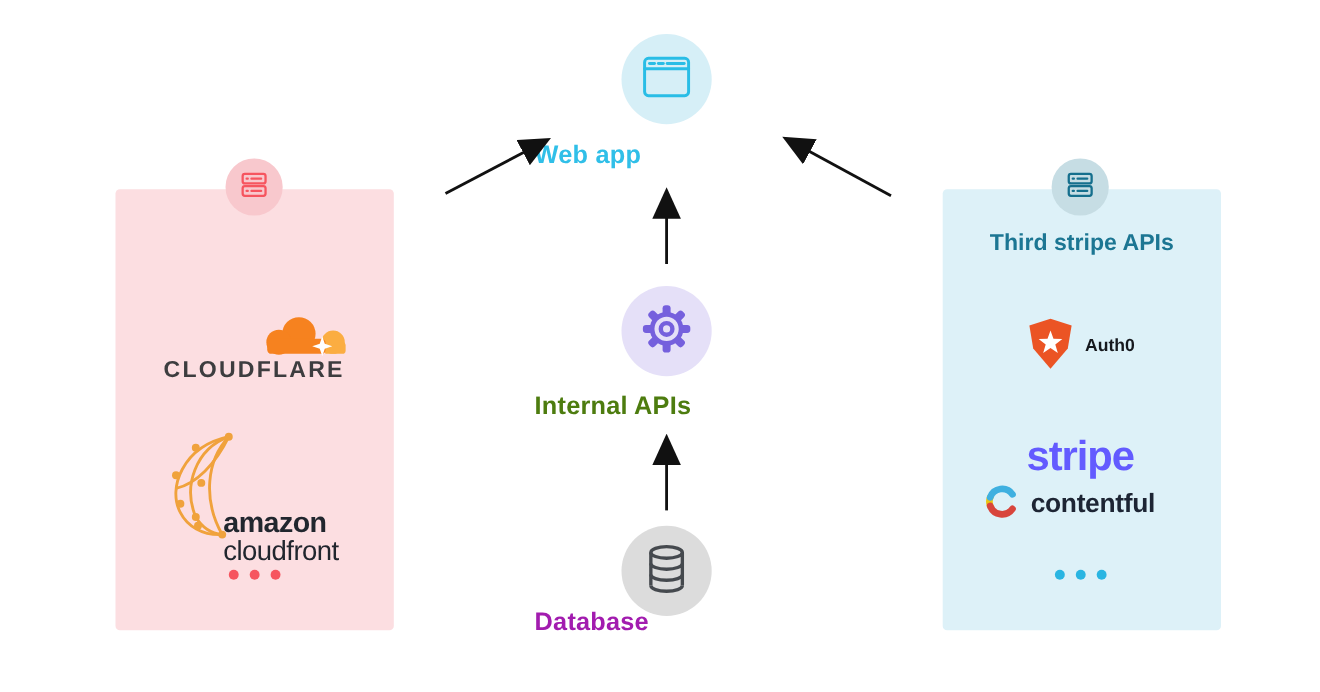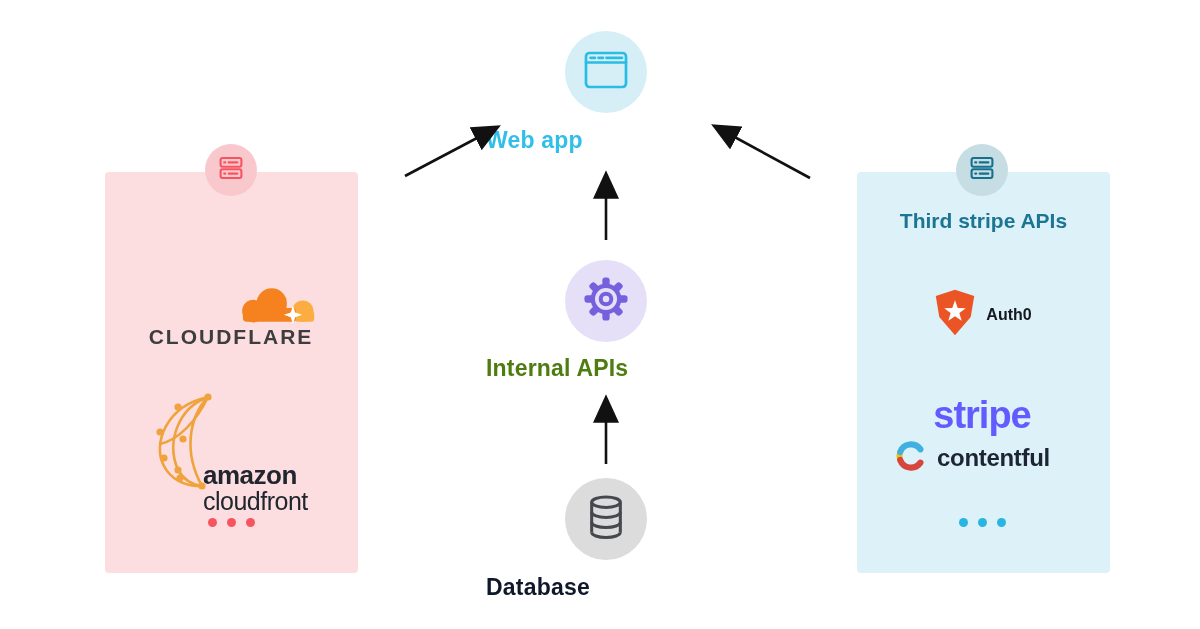--- a/index.html
+++ b/index.html
@@ -203,21 +203,21 @@
       <svg width="42" height="46" viewBox="0 0 44 48" fill="none" stroke="#45494e" stroke-width="3.2">
         <ellipse cx="22" cy="8.5" rx="15" ry="5.5"></ellipse>
         <path d="M7,8.5 L7,40"></path>
         <path d="M37,8.5 L37,40"></path>
         <path d="M7,40 A15,5.5 0 0 0 37,40"></path>
         <path d="M7,19 A15,5.5 0 0 0 37,19"></path>
         <path d="M7,29.5 A15,5.5 0 0 0 37,29.5"></path>
       </svg>
     </span>
   </div>
-  <div class="node-label" style="left:486px;top:574px;color:#0f172a;">Database</div>
+  <div class="node-label" style="left:486px;top:552px;color:#a21caf;">Database</div>
 
   <svg id="arrows">
     <defs>
       <marker id="ah" markerWidth="11" markerHeight="10" refX="8" refY="5" orient="auto">
         <path d="M0,0 L11,5 L0,10 Z" fill="#111111"></path>
       </marker>
     </defs>
     <line x1="405" y1="176" x2="494" y2="129" stroke="#111111" stroke-width="2.6" marker-end="url(#ah)"></line>
     <line x1="810" y1="178" x2="718" y2="128" stroke="#111111" stroke-width="2.6" marker-end="url(#ah)"></line>
     <line x1="606" y1="240" x2="606" y2="178" stroke="#111111" stroke-width="2.6" marker-end="url(#ah)"></line>

